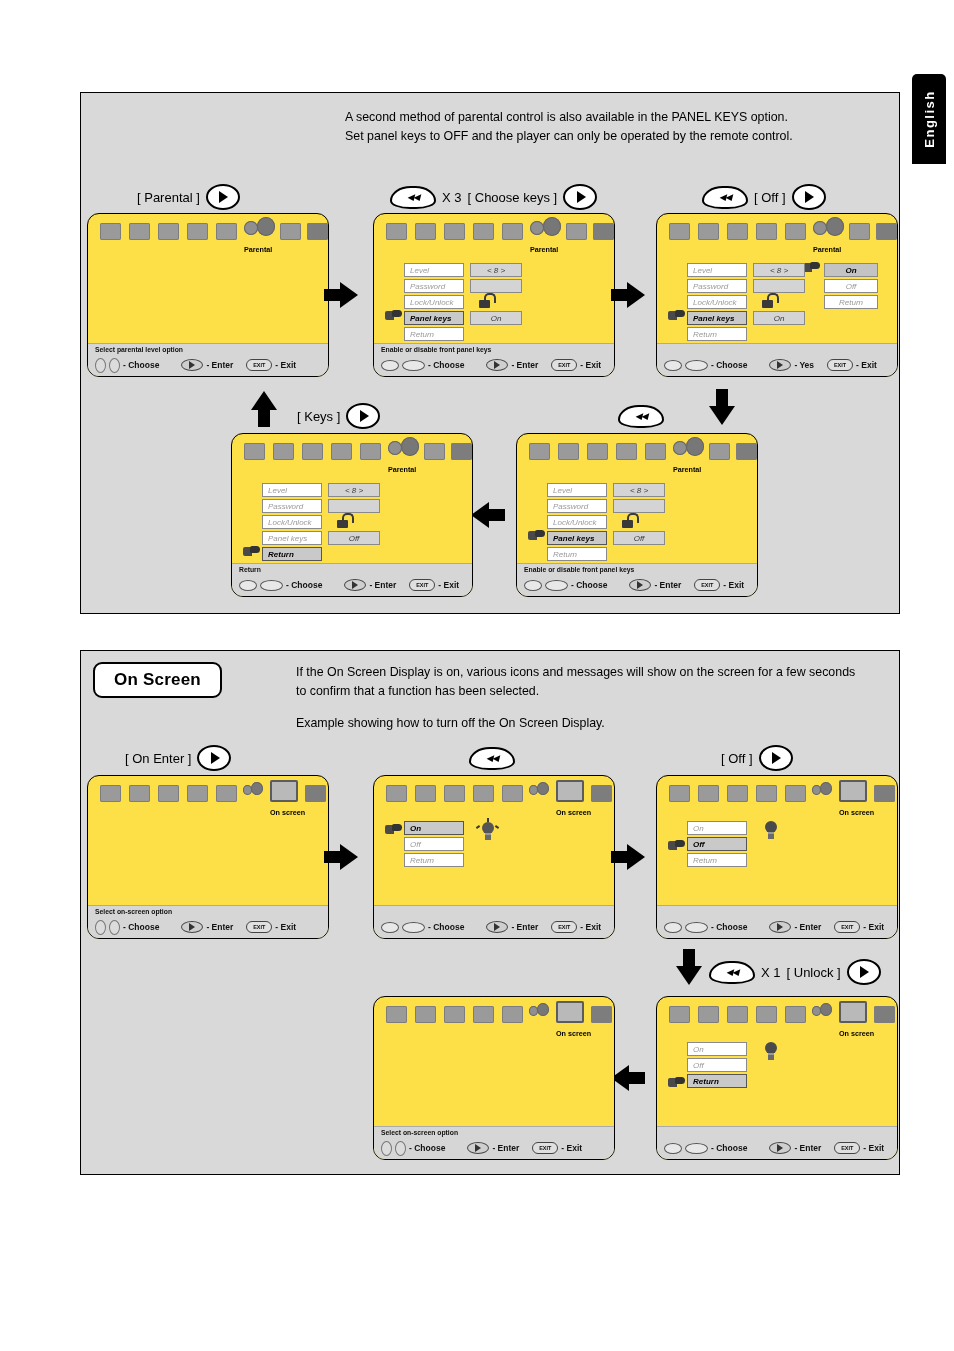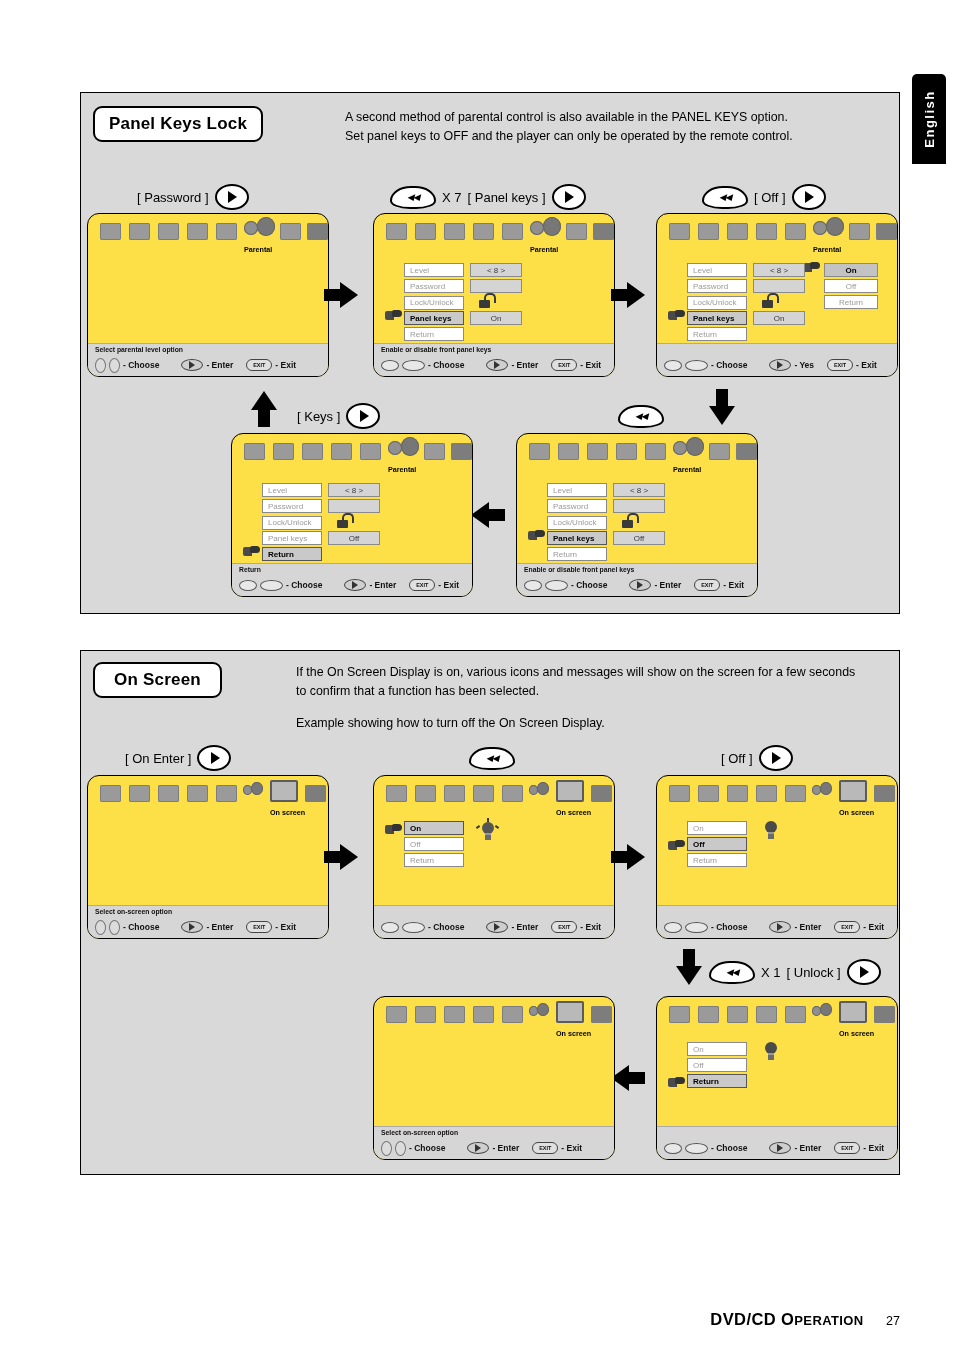--- a/index.html
+++ b/index.html
@@ -102,21 +102,21 @@
   }
   .ic.tvhi{width:28px;height:22px;top:-3px;background:#b9b9b9;
            box-shadow:inset 0 0 0 2px #5c5c5c;}
   .ic.people{background:transparent;box-shadow:none;width:32px;height:24px;top:-4px;}
   .head{position:absolute;border-radius:50%;background:#8f8f8f;box-shadow:inset 0 0 0 1px #666;}
   .ic-label{
     position:absolute;font-size:7.2px;font-weight:bold;color:#000;white-space:nowrap;
   }
 
   
-  .mrow{position:absolute;display:flex;align-items:center;}
+  .mrow{position:absolute;display:flex;font-style:italic;}
   .mbox{
     height:14px;border:1px solid #8a8a8a;background:#fff;
     font-size:8px;color:#9a9a9a;display:flex;align-items:center;
     padding-left:5px;box-sizing:border-box;
   }
   .mbox.hl{background:#c9c9c9;color:#000;border-color:#555;font-weight:bold;}
   .mval{
     height:14px;border:1px solid #8a8a8a;background:#d4d4d4;
     font-size:8px;color:#3a3a3a;display:flex;align-items:center;justify-content:center;
     box-sizing:border-box;
@@ -177,40 +177,39 @@
 <body>
 
 <div class="page">
 
   <div class="lang-tab">
     <span>English</span>
   </div>
 
   <div class="section" id="sec-panelkeys">
 
-    <div class="sec-title" id="title-panelkeys">Panel Keys Lock</div>
 
     <div class="sec-desc" id="desc-panelkeys">
       <div>A second method of parental control is also available in the PANEL KEYS option.</div>
       <div>Set panel keys to OFF and the player can only be operated by the remote control.</div>
     </div>
 
     <div class="steplabel" style="left:56px;top:91px;">
-      <span>[ Password ]</span>
+      <span>[ Parental ]</span>
       <span class="btn-play">
           <i></i>
         </span>
     </div>
 
     <div class="steplabel" style="left:309px;top:91px;">
       <span class="btn-prev">
           <i>◀◀</i>
         </span>
-      <span class="xcount">X 7</span>
-      <span>[ Panel keys ]</span>
+      <span class="xcount">X 3</span>
+      <span>[ Choose keys ]</span>
       <span class="btn-play">
           <i></i>
         </span>
     </div>
 
     <div class="steplabel" style="left:621px;top:91px;">
       <span class="btn-prev">
           <i>◀◀</i>
         </span>
       <span>[ Off ]</span>
@@ -848,18 +847,14 @@
           <span class="grp">
               <span class="k-exit">EXIT</span>
             <span>- Exit</span>
             </span>
         </div>
       </div>
     </div>
 
   </div>
 
-  <div class="footer">
-    <span class="ftitle"><span>DVD/CD</span>&nbsp;<span>O</span><span class="sc">PERATION</span></span>
-    <span class="fpage">27</span>
-  </div>
 
 </div>
 
 </body></html>

